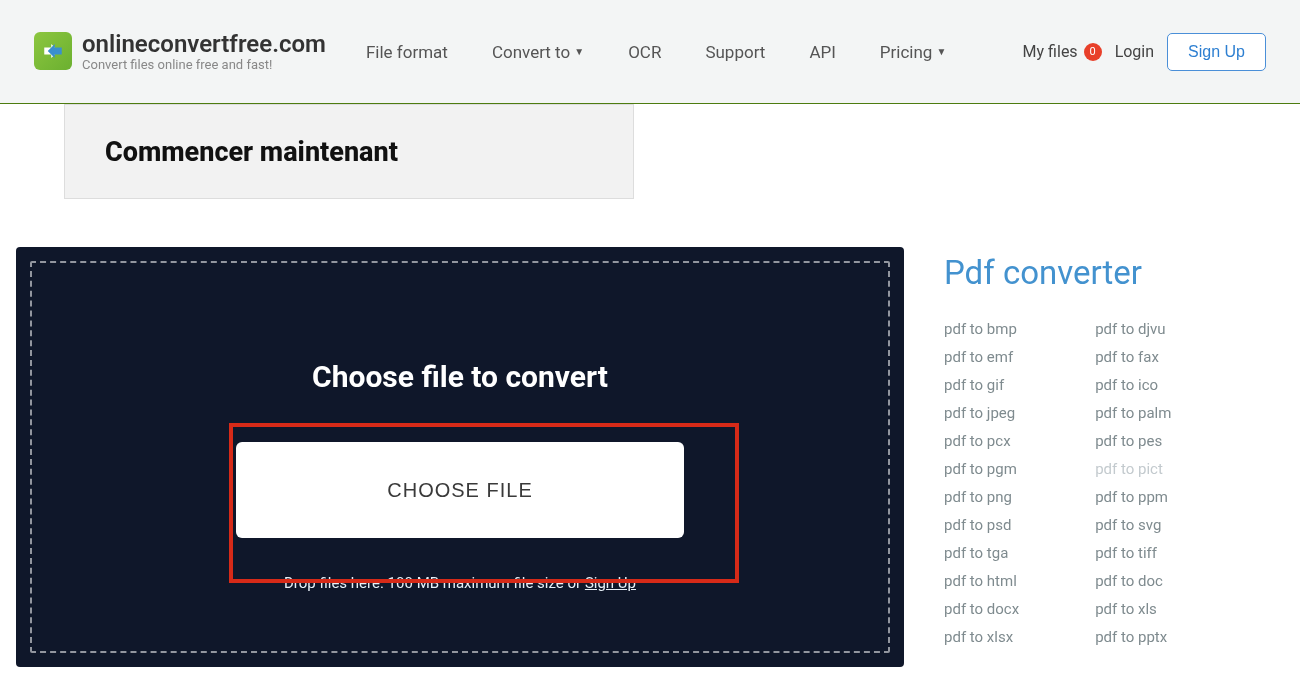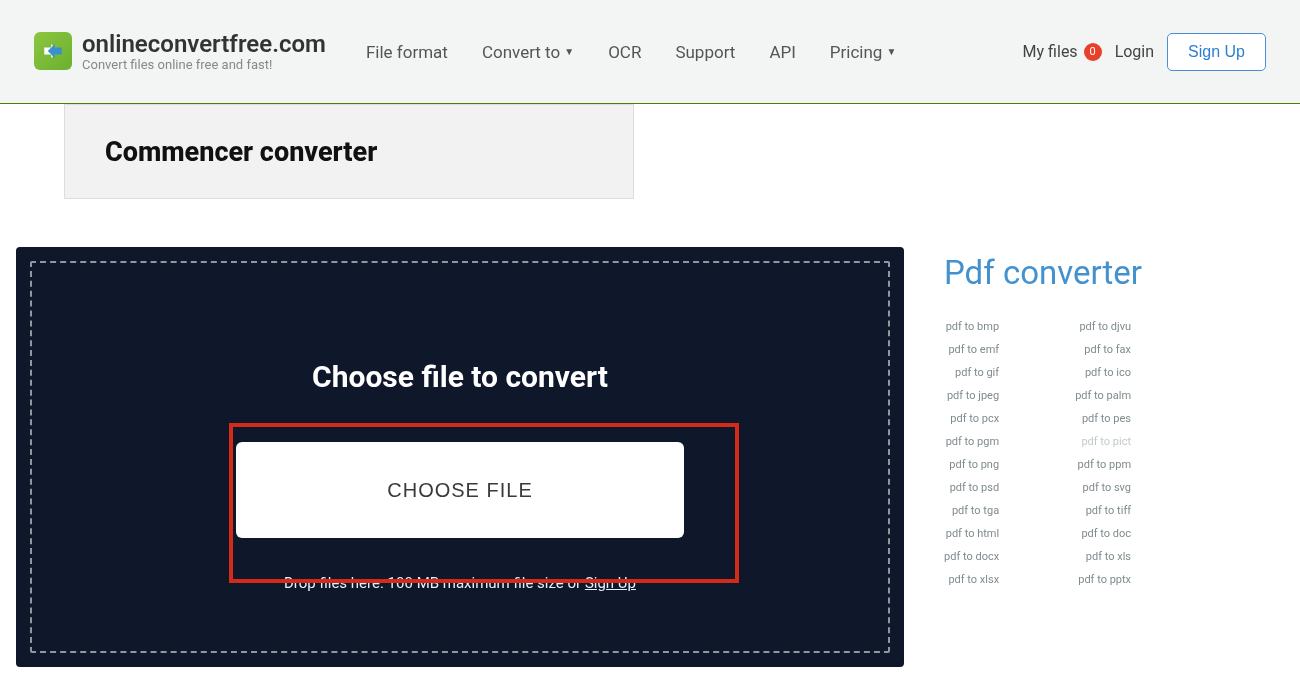--- a/index.html
+++ b/index.html
@@ -4,21 +4,21 @@
 <style>
 * { margin: 0; padding: 0; box-sizing: border-box; }
 body { font-family: -apple-system, BlinkMacSystemFont, "Segoe UI", Roboto, Arial, sans-serif; background: #fff; width: 1300px; height: 675px; overflow: hidden; }
 .header { background: #f3f5f5; height: 104px; display: flex; align-items: center; padding: 0 34px; border-bottom: 1px solid #4d7c0f; }
 .logo-block { display: flex; align-items: center; gap: 10px; }
 .logo-icon { width: 38px; height: 38px; background: linear-gradient(135deg, #8cc63f 0%, #6bb030 100%); border-radius: 6px; display: flex; align-items: center; justify-content: center; position: relative; }
 .logo-icon svg { width: 28px; height: 28px; }
 .brand { display: flex; flex-direction: column; }
 .brand-name { font-size: 24px; font-weight: 600; color: #333; line-height: 1.1; }
 .brand-tag { font-size: 13px; color: #888; }
-.nav { display: flex; gap: 34px; margin-left: 40px; align-items: center; }
+.nav { display: flex; gap: 44px; margin-left: 40px; align-items: center; }
 .nav-item { color: #555; font-size: 17px; cursor: pointer; display: flex; align-items: center; gap: 4px; }
 .nav-item .caret { font-size: 10px; }
 .header-right { margin-left: auto; display: flex; align-items: center; gap: 13px; }
 .myfiles { color: #444; font-size: 16px; display: flex; align-items: center; gap: 6px; cursor: pointer; }
 .badge { background: #e8402a; color: #fff; border-radius: 9px; min-width: 18px; height: 18px; font-size: 11px; display: inline-flex; align-items: center; justify-content: center; padding: 0 5px; }
 .login-link { color: #444; font-size: 16px; cursor: pointer; }
 .signup-btn { border: 1px solid #4a8fd8; color: #2d7fd1; background: #fff; padding: 9px 20px; border-radius: 5px; font-size: 16px; cursor: pointer; }
 
 .ad-bar { display: flex; margin: 0; height: 95px; }
 .ad-left { width: 570px; margin-left: 64px; border: 1px solid #ddd; background: #f2f2f2; display: flex; align-items: center; padding: 0 40px; }
@@ -33,21 +33,21 @@
 .drop-title { color: #fff; font-size: 30px; font-weight: 700; }
 .red-box { position: absolute; border: 4px solid #d62a18; width: 510px; height: 160px; top: 176px; left: 213px; }
 .choose-btn { background: #fff; color: #3a3a3a; font-size: 20px; letter-spacing: 1px; width: 448px; height: 96px; border: none; border-radius: 6px; margin-top: 48px; cursor: pointer; }
 .drop-sub { color: #e7f0f8; font-size: 15px; margin-top: 36px; }
 .drop-sub a { color: #e7f0f8; text-decoration: underline; cursor: pointer; }
 
 .sidebar { flex: 1; padding-top: 6px; }
 .side-title { color: #4392cf; font-size: 33px; font-weight: 400; margin-bottom: 28px; }
 .conv-grid { display: flex; gap: 76px; }
 .conv-col { display: flex; flex-direction: column; gap: 10px; }
-.conv-link { color: #7f8b8f; font-size: 11px; cursor: pointer; text-align: right; }
+.conv-link { color: #7f8b8f; font-size: 15px; cursor: pointer; }
 .conv-link.faded { color: #c3cace; }
 </style>
 </head>
 <body>
 
 <div class="header">
   <div class="logo-block">
     <div class="logo-icon">
       <svg viewBox="0 0 32 32">
           <path d="M6 12 L14 12 L14 8 L22 16 L14 24 L14 20 L6 20 Z" fill="#fff"></path>
@@ -86,21 +86,21 @@
       <span>My files</span>
       <span class="badge">0</span>
     </div>
     <div class="login-link">Login</div>
     <button class="signup-btn">Sign Up</button>
   </div>
 </div>
 
 <div class="ad-bar">
   <div class="ad-left">
-    <div class="ad-left-text">Commencer converter</div>
+    <div class="ad-left-text">Commencer maintenant</div>
   </div>
 </div>
 
 <div class="content">
   <div class="dropzone">
     <div class="dropzone-inner">
       <div class="drop-title">Choose file to convert</div>
       <button class="choose-btn">CHOOSE FILE</button>
       <div class="drop-sub">
         <span>Drop files here. 100 MB maximum file size or </span><a>Sign Up</a>

